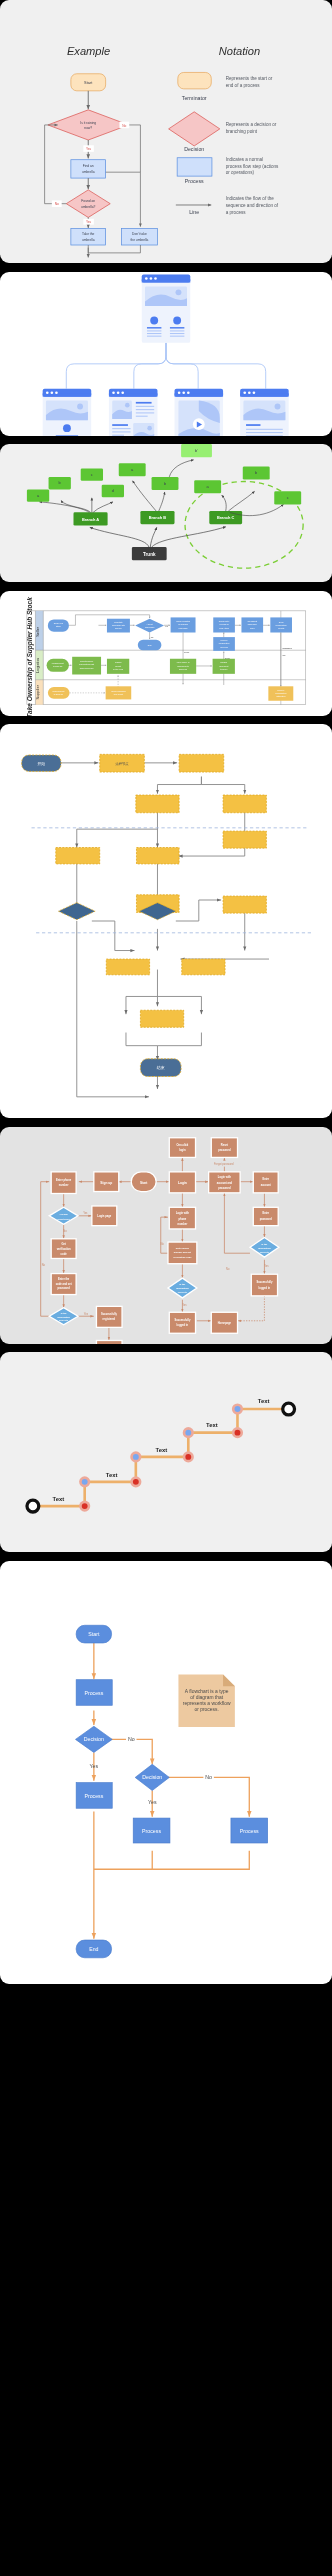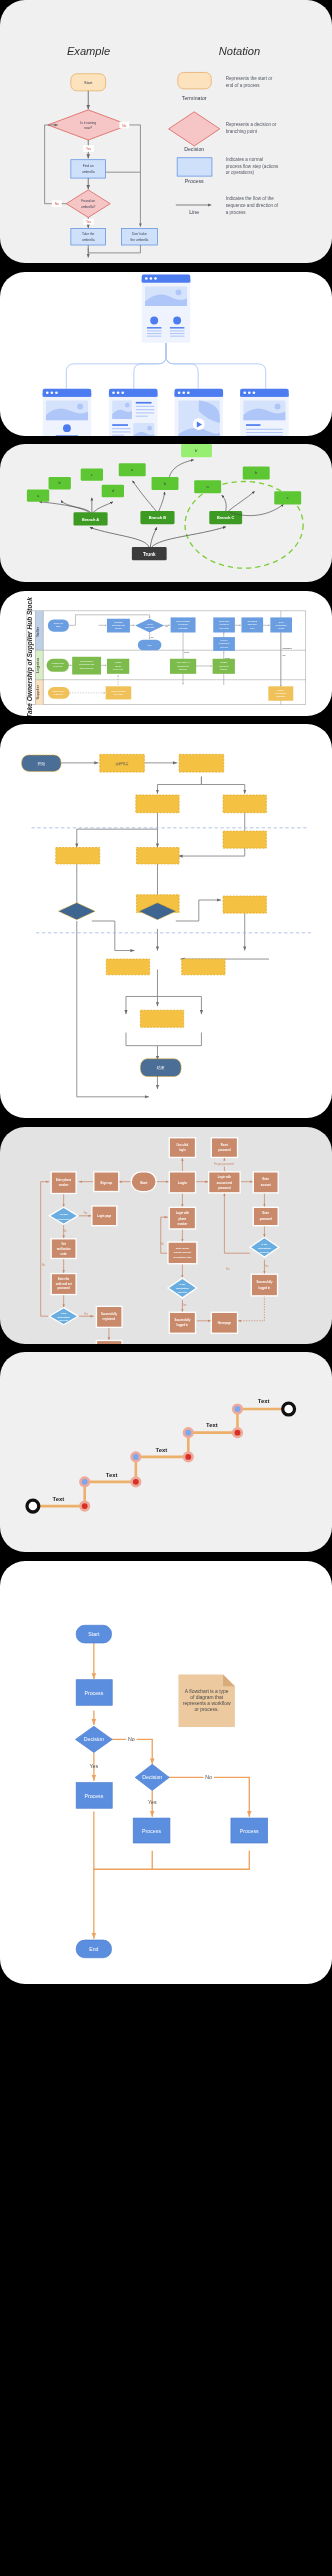--- a/index.html
+++ b/index.html
@@ -7,21 +7,21 @@
     margin: 0; padding: 0;
     background: #000;
     font-family: "Liberation Sans", sans-serif;
   }
   body { width: 332px; }
 
   .feed { display: flex; flex-direction: column; gap: 8.5px; padding: 0; }
 
   .card {
     width: 332px;
-    border-radius: 25px;
+    border-radius: 9px;
     overflow: hidden;
     position: relative;
   }
   .card.grey  { background: #f0f0f0; }
   .card.white { background: #ffffff; }
   .card.grey2 { background: #e3e3e3; }
 
   svg { display: block; }
 
   

